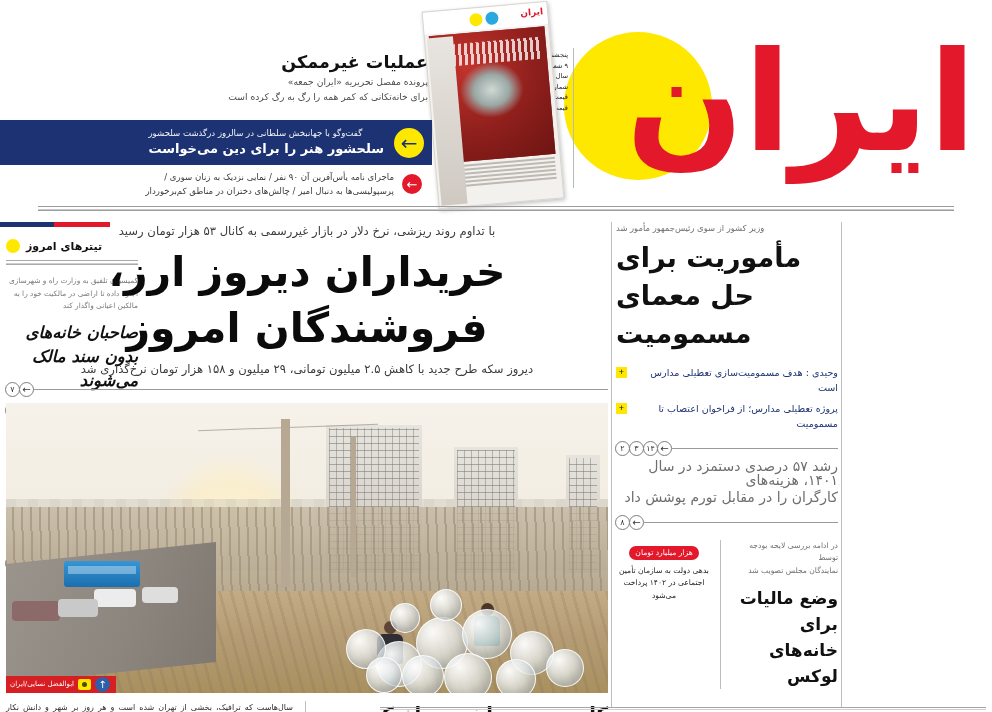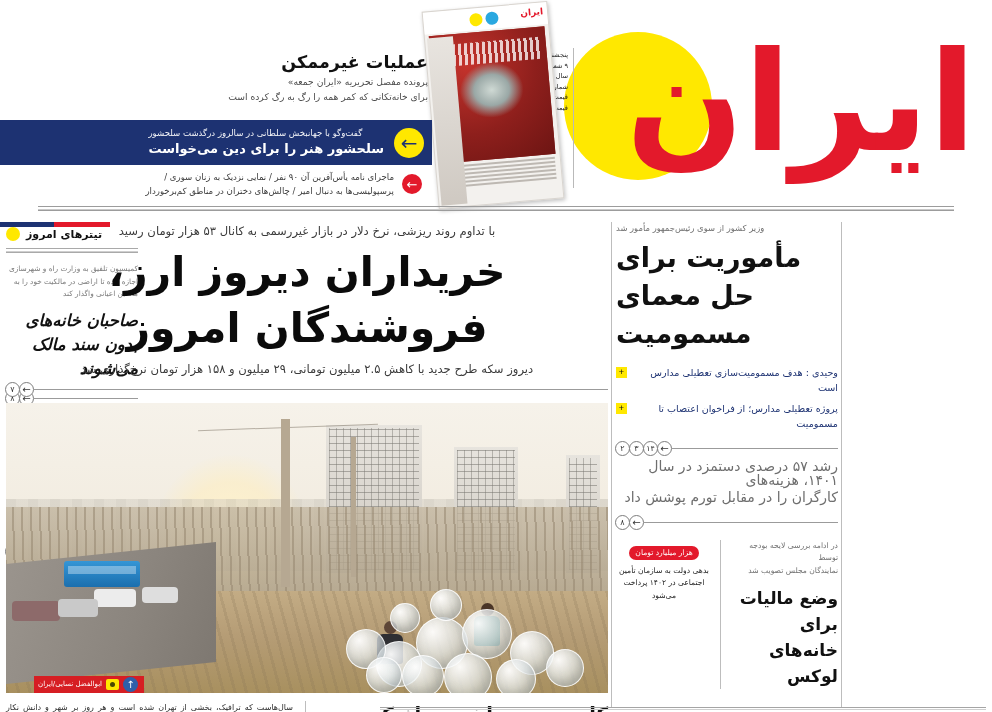--- a/index.html
+++ b/index.html
@@ -165,21 +165,21 @@
   
   .sidebar {
     position:absolute; left:4px; top:4px; width: 140px; height: 486px;
     direction: rtl; text-align: right; padding: 0 6px 0 2px;
   }
   .sb-accent { display:flex; height:5px; width: 112px; margin-right: 28px; }
   .sb-accent i:nth-child(1){ flex:1; background:#E3192B; }
   .sb-accent i:nth-child(2){ flex:1; background:#1d3272; }
   .sb-head {
     display:flex; align-items:center; justify-content:flex-start;
-    gap:6px; margin-top:0; flex-direction: row-reverse;
+    gap:6px; margin-top:12px; flex-direction: row-reverse;
   }
   .sb-head .dot { width:14px; height:14px; border-radius:50%; background:#FFE800; flex:0 0 auto; }
   .sb-head .label { font-size:11px; font-weight:bold; color:#111; }
   .sb-rules { margin-top:7px; height:5px; border-top:1px solid #a9a9a9; border-bottom:1px solid #a9a9a9; position:relative; }
   .sb-rules::after{ content:""; position:absolute; left:0; top:2px; width:100%; height:1px; background:#cfcfcf; }
 
   .sb-item { margin-top: 10px; }
   .sb-kicker { font-size: 7.4px; line-height: 12.6px; color:#7a7a7a; text-align:right; }
   .sb-title { font-size: 16.5px; line-height: 24px; font-weight:bold; color:#111; margin-top:8px; text-align:right;font-style:italic; }
   .pagemark {
@@ -298,21 +298,21 @@
   #p2 .head { background:#4a3527; }
   
   .balloon { position:absolute; border-radius:50%;
     background: radial-gradient(circle at 32% 28%, rgba(255,255,255,.95), rgba(232,238,240,.72) 48%, rgba(200,210,214,.55) 78%);
     border: 1px solid rgba(255,255,255,.85);
     box-shadow: inset -3px -4px 8px rgba(140,150,155,.35);
   }
   .credit {
     position:absolute; left: 0px; bottom: 0px; height: 17px;
     background:#D61E23; display:flex; align-items:center; gap:4px;
-    padding: 0 6px 0 4px; direction: rtl; flex-direction: row-reverse; margin-left: 28px;
+    padding: 0 6px 0 4px; direction: rtl; flex-direction: row-reverse;
   }
   .credit .ctext { color:#fff; font-size:7px; line-height:17px; }
   .credit .cam { width:13px; height:11px; background:#FFE800; border-radius:2px; position:relative; }
   .credit .cam::after{ content:""; position:absolute; left:4px; top:3px; width:5px; height:5px; border-radius:50%; background:#4a4a00; }
   .credit .up { width:15px; height:15px; border-radius:50%; background:#2f5fa8; color:#fff; font-size:10px; line-height:15px; text-align:center; }
 
   .foot { margin-top: 8px; display:flex; flex-direction: row; gap:12px; }
   .foot .fright { width: 290px; text-align:right; }
   .foot .fsep { width:1px; background:#bdbdbd; }
   .foot .fleft { flex:1; }

